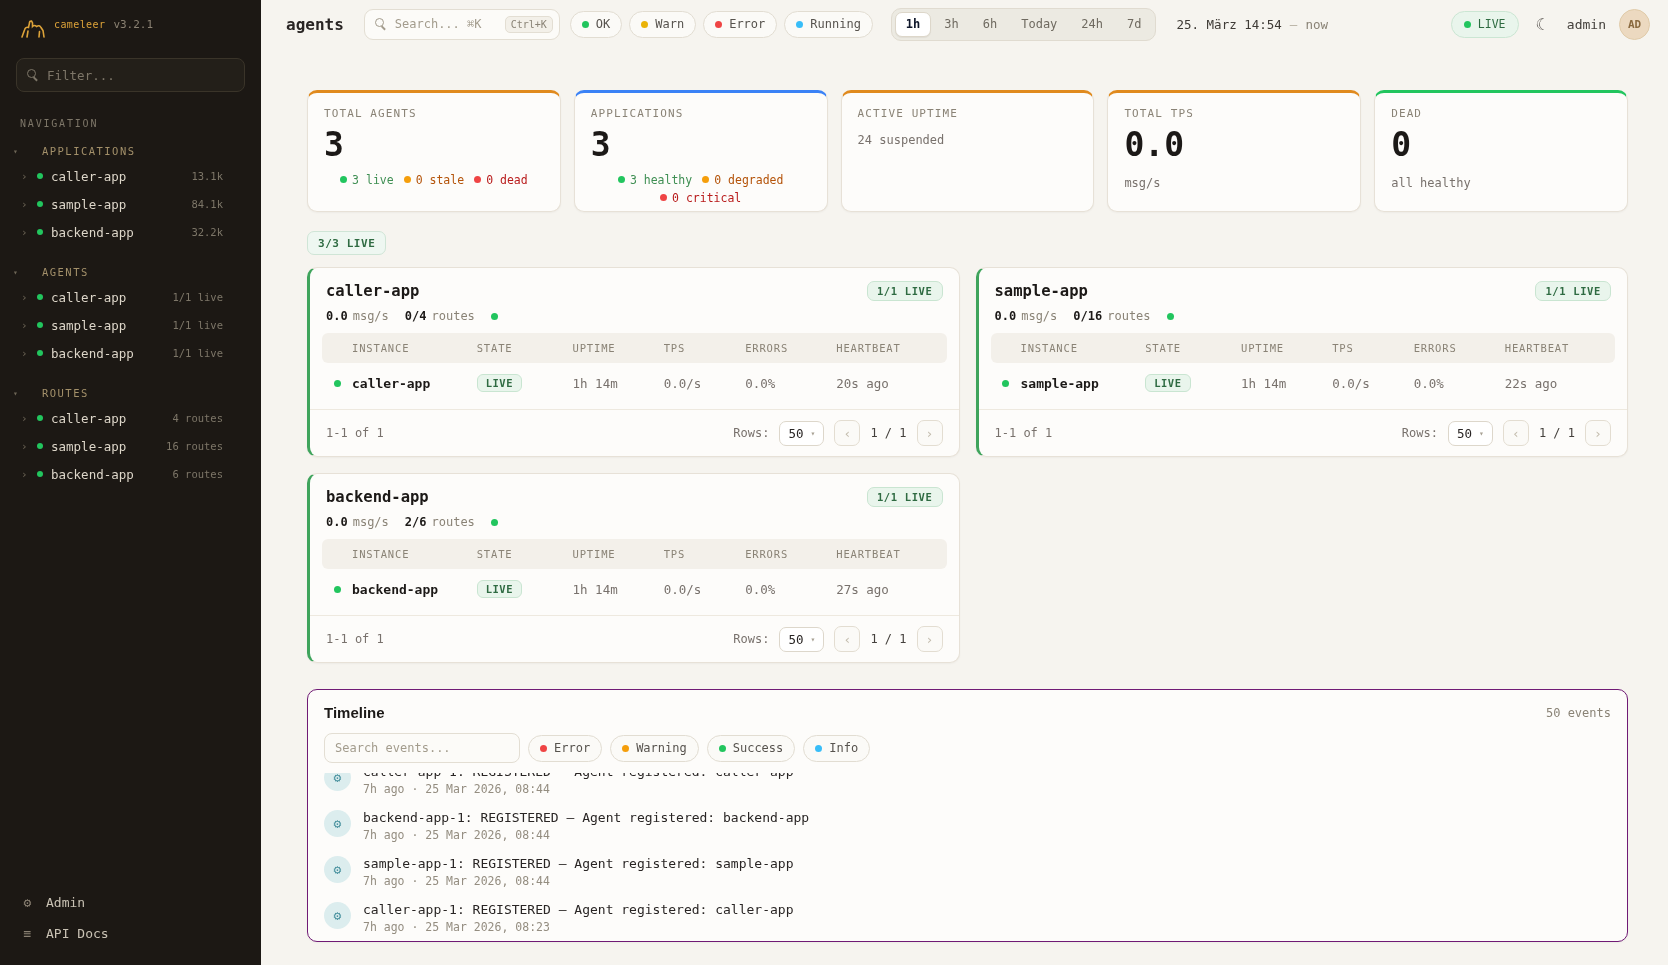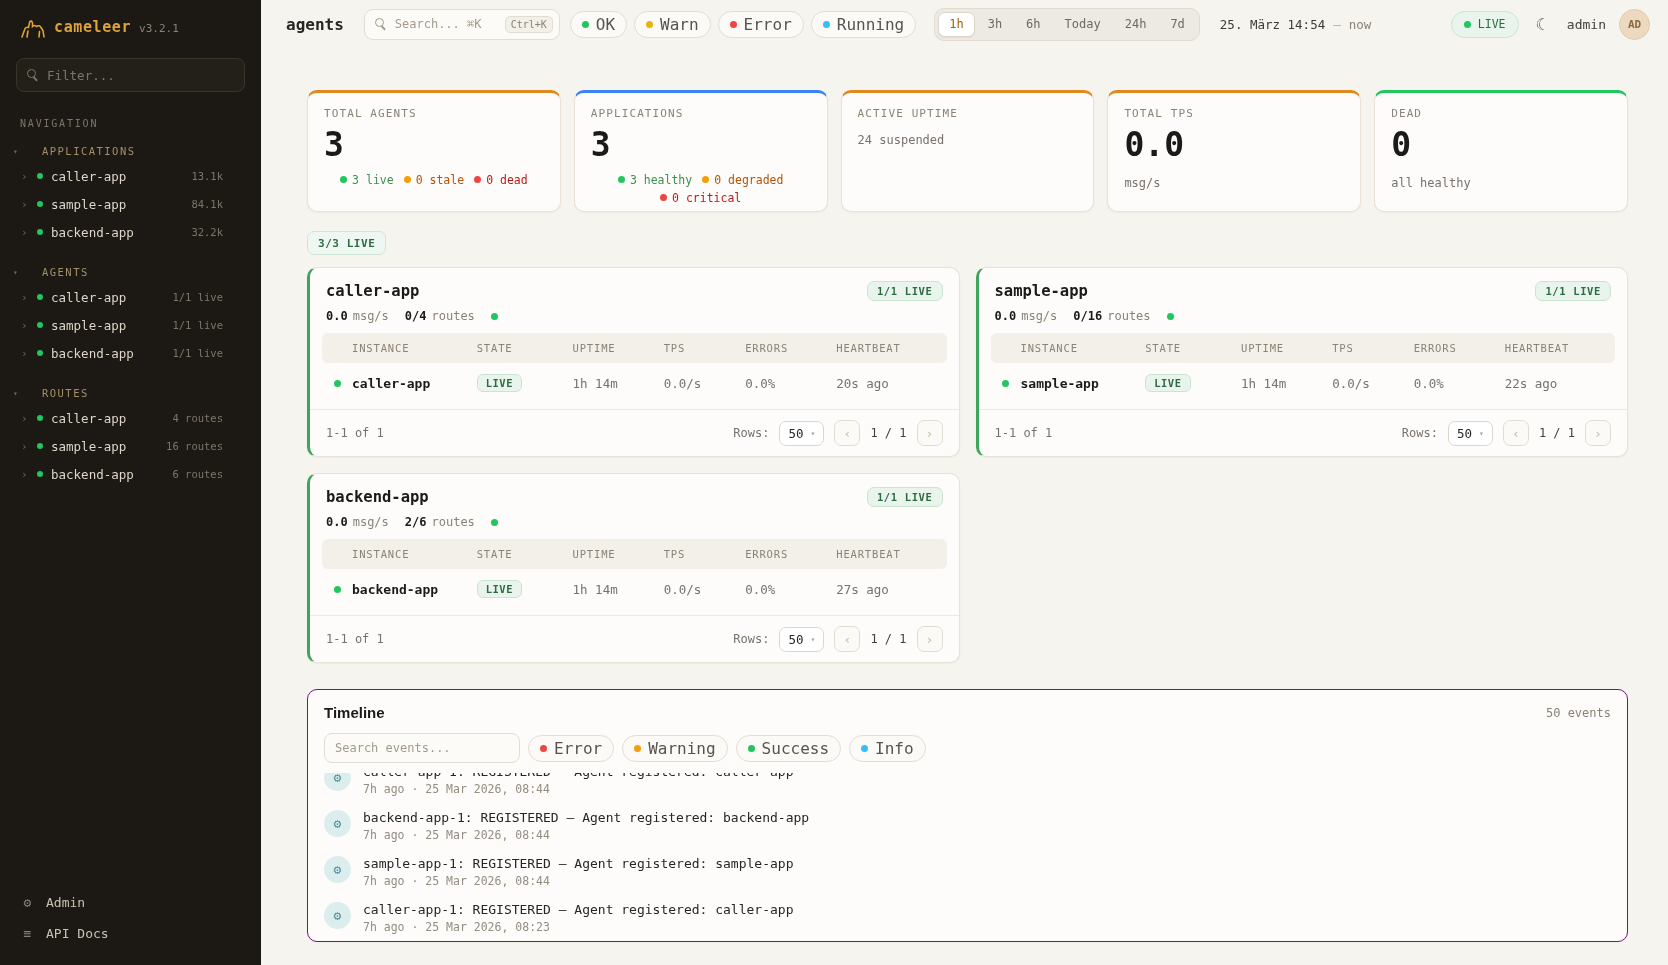--- a/index.html
+++ b/index.html
@@ -3,21 +3,21 @@
 <meta charset="utf-8">
 <style>
   * { margin:0; padding:0; box-sizing:border-box; }
   html,body { width:1668px; height:965px; overflow:hidden; }
   body { display:flex; font-family:"DejaVu Sans Mono", monospace; background:#f6f4ef; color:#292524; }
 
   
   .sidebar { width:261px; flex:none; background:#1c1814; display:flex; flex-direction:column; }
   .logo-row { display:flex; align-items:baseline; gap:8px; padding:18px 20px 12px; }
   .camel { align-self:center; flex:none; }
-  .logo-name { font-size:15px; font-weight:bold; color:#dda339; letter-spacing:.04em; }
+  .logo-name { font-size:10px; font-weight:normal; color:#dda339; letter-spacing:.04em; }
   .logo-ver { font-size:11px; color:#8a8172; }
   .filter-wrap { margin:8px 16px 0; height:34px; background:#231f19; border:1px solid #3a3429; border-radius:8px; display:flex; align-items:center; gap:8px; padding:0 10px; color:#7d7668; }
   .filter-wrap input { background:transparent; border:none; outline:none; color:#d8d2c6; font:12.5px "DejaVu Sans Mono",monospace; width:100%; }
   .filter-wrap input::placeholder { color:#7d7668; }
   .nav-label { margin:26px 20px 6px; font-size:10px; letter-spacing:.18em; color:#7d7668; }
   .sec-head { display:flex; align-items:center; padding:10px 20px 5px 13px; cursor:pointer; }
   .sec-caret { font-size:8px; color:#6e6657; width:8px; }
   .sec-label { margin-left:21px; font-size:10.5px; letter-spacing:.14em; color:#a3906a; }
   .side-item { display:flex; align-items:center; gap:8px; height:28px; padding:0 38px 0 21px; cursor:pointer; }
   .item-chev { color:#6e6657; font-size:11px; width:8px; }
@@ -29,28 +29,28 @@
   .foot-icon { color:#8a8173; font-size:13px; width:15px; text-align:center; }
 
   
   .main { flex:1; display:flex; flex-direction:column; overflow:hidden; }
   .topbar { height:48px; flex:none; display:flex; align-items:center; gap:10px; padding:0 18px 0 25px; }
   .page-title { font-size:16px; font-weight:bold; color:#292524; margin-right:10px; }
   .search-box { width:196px; height:31px; background:#fcfbf8; border:1px solid #e3ded3; border-radius:9px; display:flex; align-items:center; gap:8px; padding:0 6px 0 10px; color:#a39c8d; }
   .search-box input { flex:1; width:0; background:transparent; border:none; outline:none; font:12px "DejaVu Sans Mono",monospace; color:#44403c; }
   .search-box input::placeholder { color:#a39c8d; }
   .kbd { font-size:10px; border:1px solid #e3ded3; background:#f3f0e9; border-radius:5px; padding:2px 5px; color:#8a8376; flex:none; }
-  .chip { height:27px; display:inline-flex; align-items:center; gap:7px; padding:0 11px; border:1px solid #e2ddd2; background:#fbfaf7; border-radius:999px; font-size:16px; color:#57534e; cursor:pointer; flex:none; }
+  .chip { height:27px; display:inline-flex; align-items:center; gap:7px; padding:0 11px; border:1px solid #e2ddd2; background:#fbfaf7; border-radius:999px; font-size:12px; color:#57534e; cursor:pointer; flex:none; }
   .chips { display:flex; gap:7px; }
   .dot { width:7px; height:7px; border-radius:50%; display:inline-block; flex:none; }
   .dot.g { background:#22c55e; } .dot.y { background:#eab308; } .dot.r { background:#ef4444; }
   .dot.b { background:#38bdf8; } .dot.o { background:#f59e0b; }
   .range-group { display:flex; gap:2px; background:#eceae2; border:1px solid #e0dbd0; border-radius:10px; padding:3px; margin-left:8px; }
   .range-btn { height:25px; padding:0 10px; display:flex; align-items:center; border-radius:7px; border:1px solid transparent; background:transparent; font:12px "DejaVu Sans Mono",monospace; color:#6f6a60; cursor:pointer; }
-  .range-btn.active { background:#fff; border-color:#ddd7ca; color:#a16207; box-shadow:0 1px 1px rgba(28,25,23,.06); font-weight:normal; }
+  .range-btn.active { background:#fff; border-color:#ddd7ca; color:#0f172a; box-shadow:0 1px 1px rgba(28,25,23,.06); font-weight:bold; }
   .date-row { margin-left:10px; font-size:12.5px; color:#3f3b36; display:flex; gap:8px; align-items:center; }
   .date-sep { color:#b5aea1; } .date-now { color:#8a8376; }
   .top-right { margin-left:auto; display:flex; align-items:center; gap:13px; }
   .live-pill { height:27px; display:inline-flex; align-items:center; gap:7px; padding:0 12px; border:1px solid #cbe6d3; background:#e9f5ec; border-radius:999px; font-size:11.5px; color:#2f6b42; cursor:pointer; }
   .moon-btn { background:none; border:none; font-size:16px; color:#57534e; cursor:pointer; padding:2px 4px; }
   .username { font-size:13px; color:#44403c; }
   .avatar { width:31px; height:31px; border-radius:50%; background:#ecd9c0; border:1px solid #e0cba9; color:#8a6a3f; font-size:11px; font-weight:bold; display:flex; align-items:center; justify-content:center; cursor:pointer; }
 
   .content { flex:1; overflow:hidden; padding:42px 40px 0 46px; }
 

